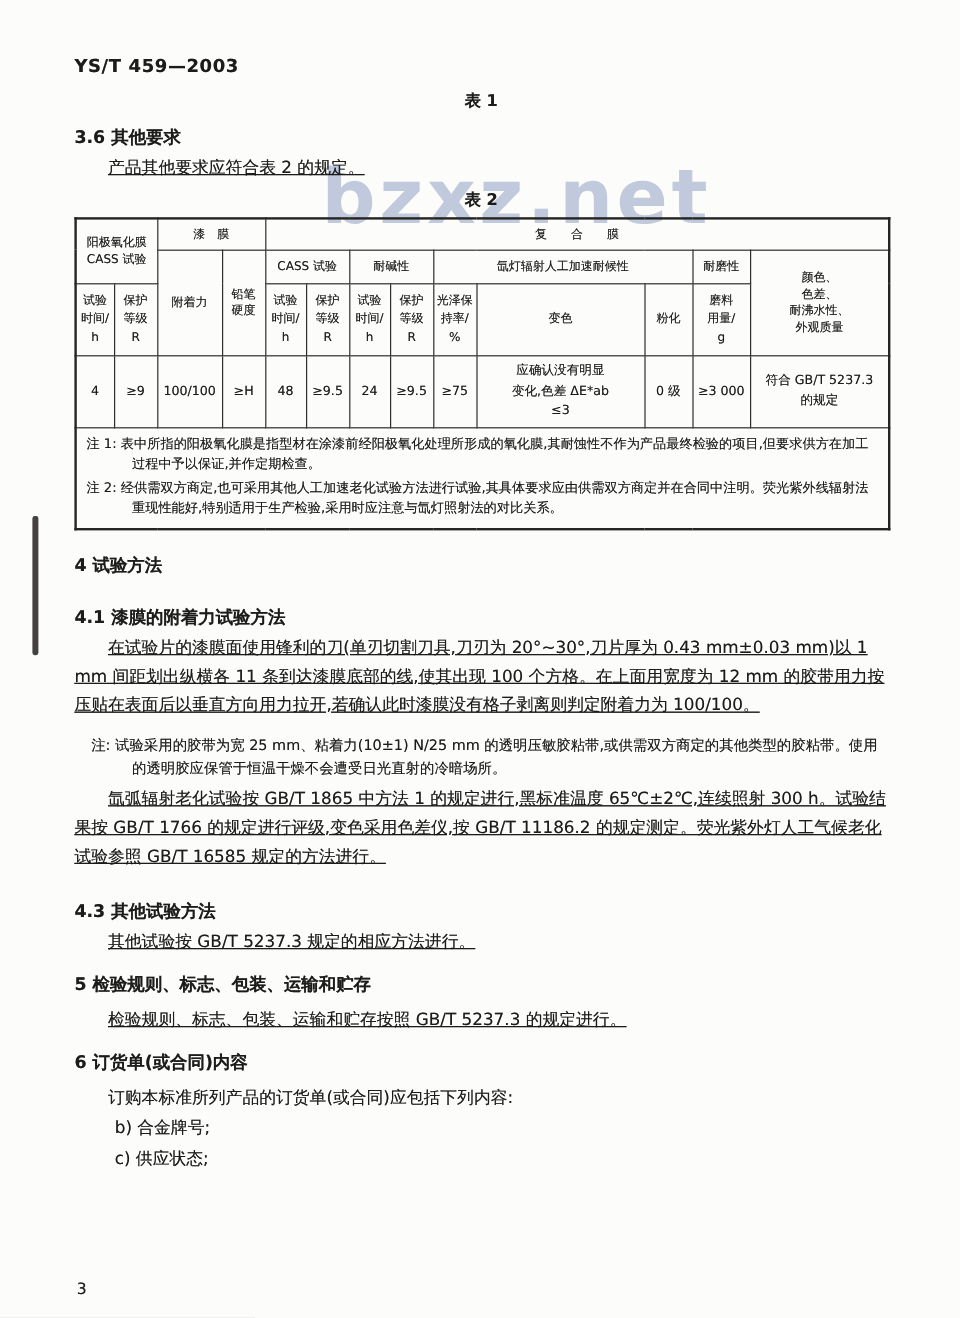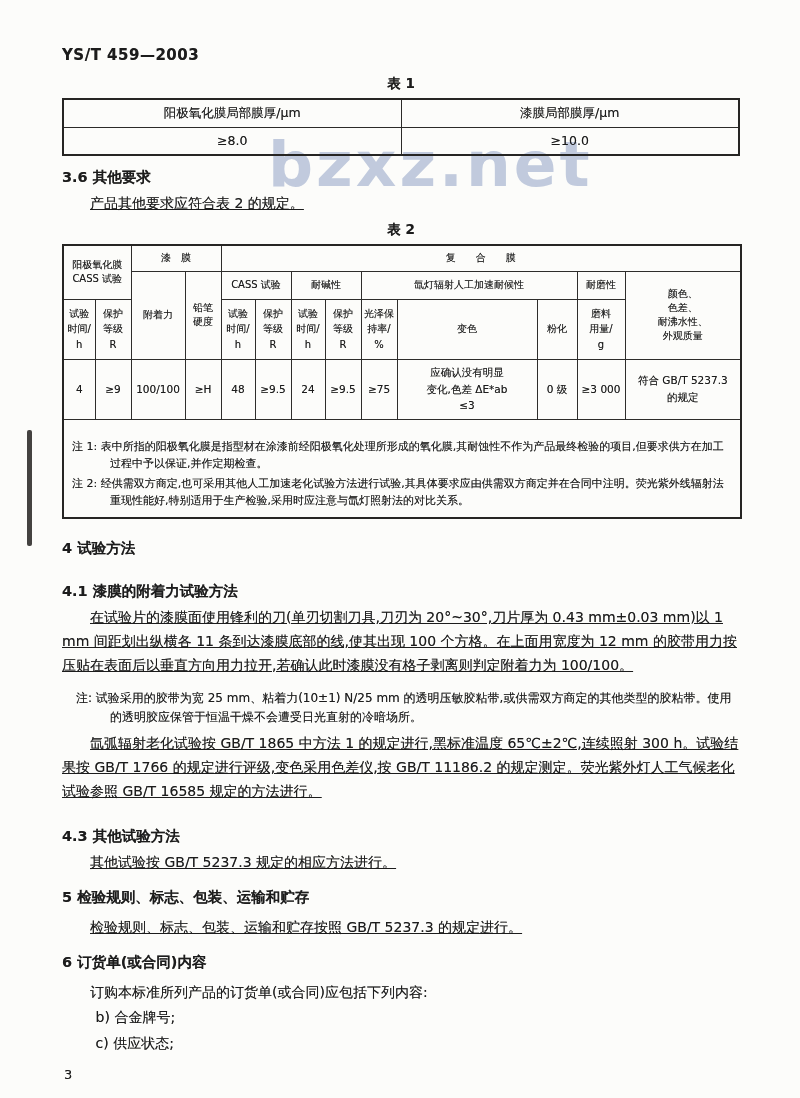--- a/index.html
+++ b/index.html
@@ -54,21 +54,21 @@
   .t2 { width: 678px; font-size: 10px; border: 2px solid #262523; }
   .t2 th, .t2 td {
     border: 1px solid #2e2d2b; text-align: center; vertical-align: middle;
     font-weight: normal; padding: 1px 2px;
   }
   .pre { white-space: pre-line; }
   .t2 .r1 th { height: 26px; }
   .t2 .r2 th { height: 28px; }
   .t2 .r3 th { height: 60px; line-height: 1.55; }
   .t2 .data td { height: 60px; font-size: 10.5px; line-height: 1.6; }
-  .t2 .notes td { text-align: left; padding: 16px 8px 7px; }
+  .t2 .notes td { text-align: left; padding: 2px 8px 7px; }
   .t2-note {
     font-size: 11px; line-height: 17.5px;
     padding-left: 38px; text-indent: -38px; margin-top: 2px;
   }
   
   .list-item { font-size: 14px; line-height: 26px; padding-left: 2.4em; }
   .intro-p { font-size: 14px; line-height: 24px; text-indent: 2em; margin-top: 8px; }
   .page-num { position: absolute; left: 64px; bottom: 16px; font-size: 13px; z-index: 2; }
   .mt-lg { margin-top: 20px; }
   .mt-md { margin-top: 14px; }
@@ -80,36 +80,20 @@
 
   <div class="watermark">bzxz.net</div>
   <div class="scan-streak"></div>
 
   <div class="content">
 
     <div class="std-code">YS/T 459—2003</div>
 
     <div class="tbl-caption">表 1</div>
 
-    <table class="t1">
-      <colgroup>
-          <col style="width:50%">
-          <col style="width:50%">
-        </colgroup>
-      <tbody>
-          <tr>
-        <th>阳极氧化膜局部膜厚/μm</th>
-        <th>漆膜局部膜厚/μm</th>
-      </tr>
-      <tr>
-        <td>≥8.0</td>
-        <td>≥10.0</td>
-      </tr>
-    </tbody>
-      </table>
 
     <div class="sec-h">3.6  其他要求</div>
     <p class="body-p">产品其他要求应符合表 2 的规定。</p>
 
     <div class="tbl-caption" style="margin-top:6px">表 2</div>
 
     <table class="t2">
       <colgroup>
         <col style="width:32px">
           <col style="width:36px">

